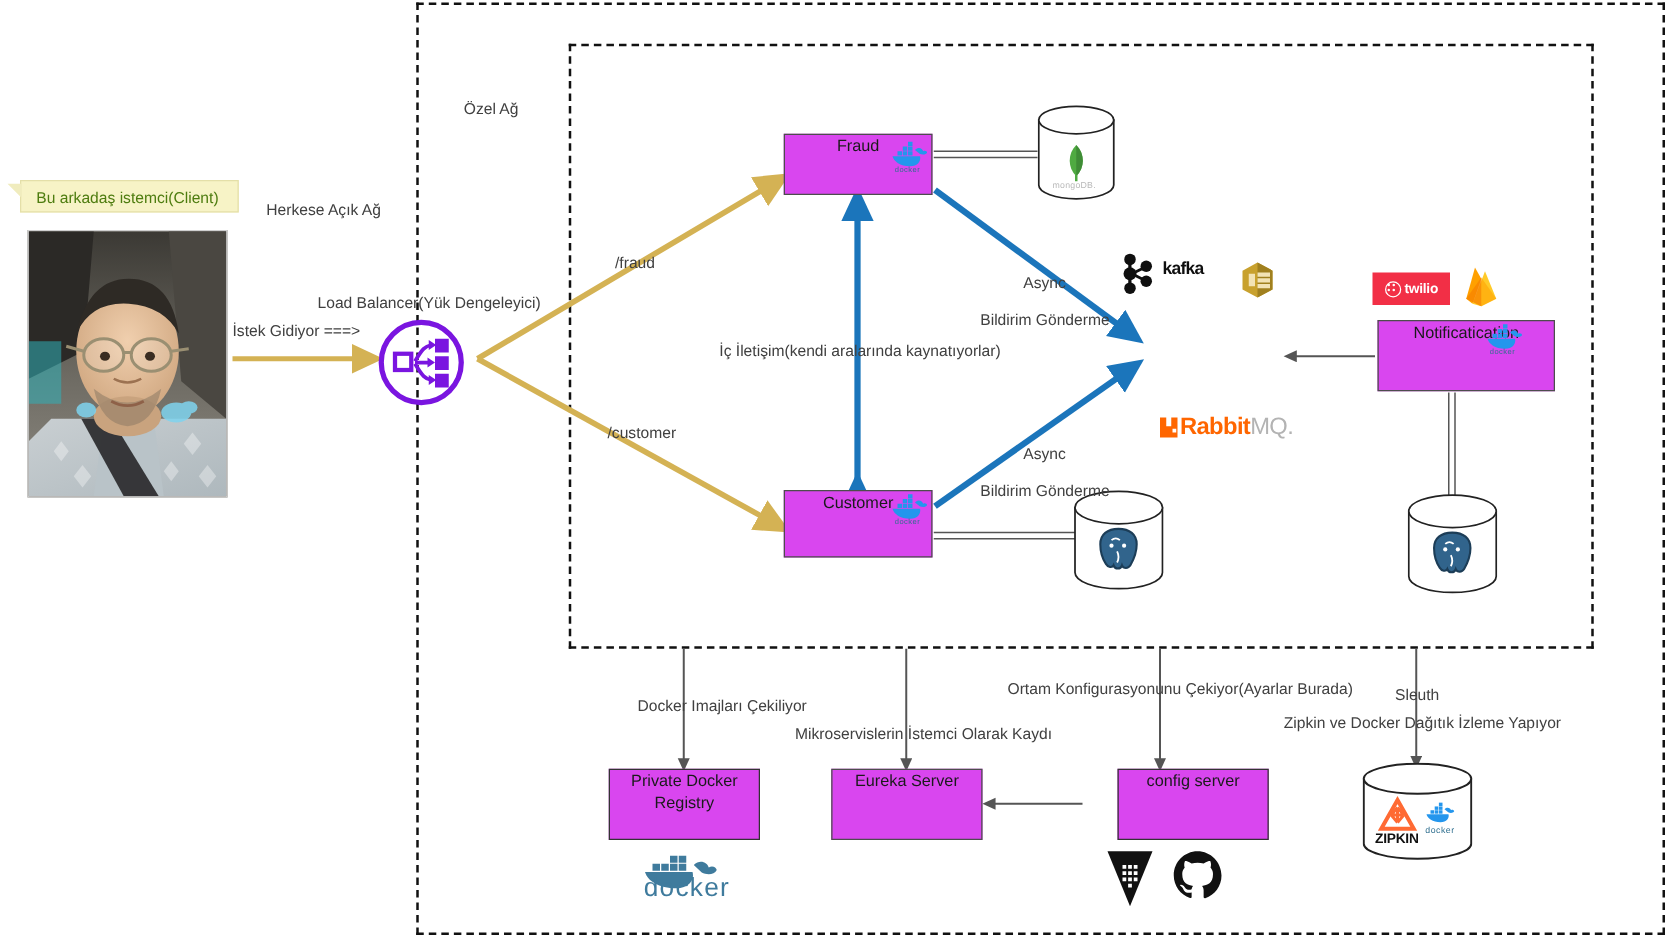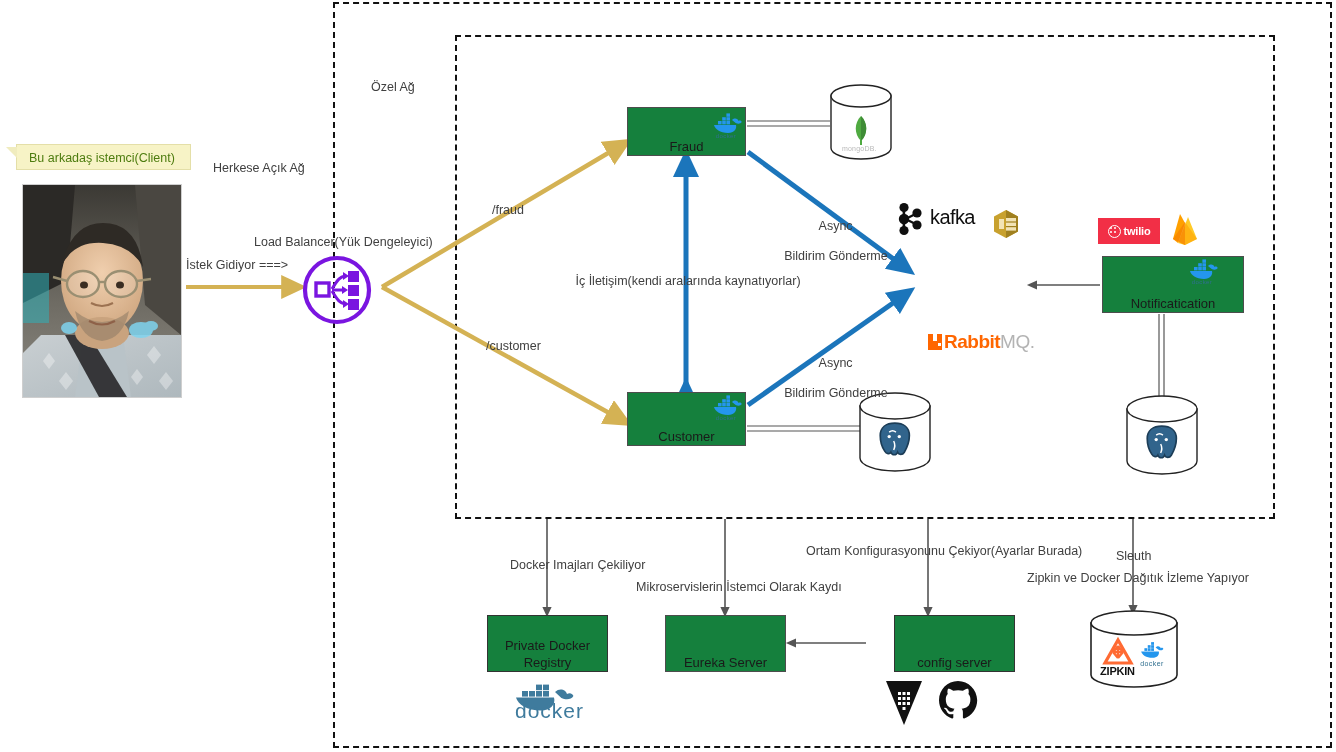--- a/index.html
+++ b/index.html
@@ -24,24 +24,24 @@
     font-family: "Liberation Sans", sans-serif;
     font-size: 12.5px;
     color: #404040;
     white-space: pre;
     line-height: 15px;
   }
   .lbl.ctr { text-align: center; transform: translateX(-50%); }
   
   .nodebox {
     position: absolute;
-    background: #15803d;
+    background: #d946ef;
     border: 1.4px solid #4d4d4d;
     box-sizing: border-box;
-    display: flex; align-items: flex-end; justify-content: center;
+    display: flex; align-items: flex-start; justify-content: center;
   }
   .nodebox .nlabel {
     font-size: 13px; color: #1a1a1a; text-align: center;
     line-height: 17px;
   }
   .nodebox.thin { border-color: #333; border-width: 1.2px; }
   
   .dashbox {
     position: absolute;
     border: 2px dashed #111111;
@@ -87,21 +87,21 @@
   .twilio-ring {
     width: 11px; height: 11px; border-radius: 50%;
     border: 1.6px solid #ffffff;
     display: inline-block; position: relative;
   }
   .twilio-ring i {
     position: absolute; width: 2.2px; height: 2.2px;
     background: #fff; border-radius: 50%;
   }
   .kafka-word {
-    position: absolute; font-size: 20px; font-weight: normal;
+    position: absolute; font-size: 14px; font-weight: bold;
     color: #0f0f0f; letter-spacing: -0.6px; text-align: center;
   }
   .rabbit-word {
     position: absolute; font-size: 19px; font-weight: normal;
     letter-spacing: -0.5px;
   }
   .rabbit-word .a { color: #ff6600; font-weight: bold; }
   .rabbit-word .b { color: #b3b3b3; }
   .docker-word {
     position: absolute; color: #3f7b9d; font-size: 21px;

